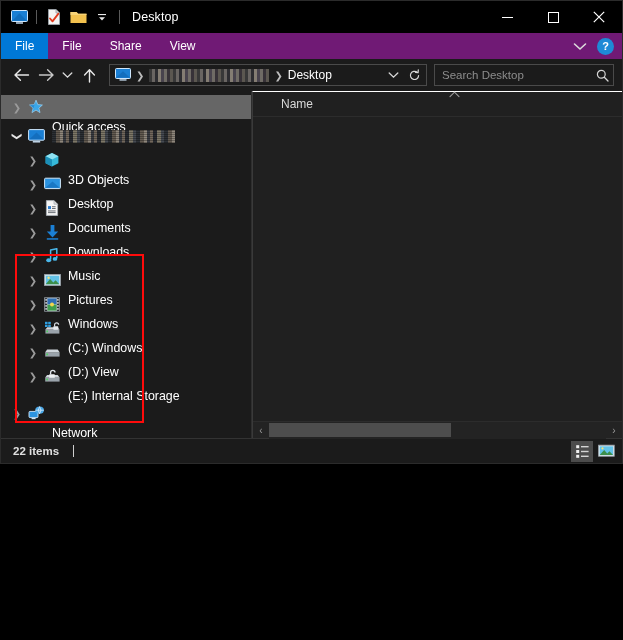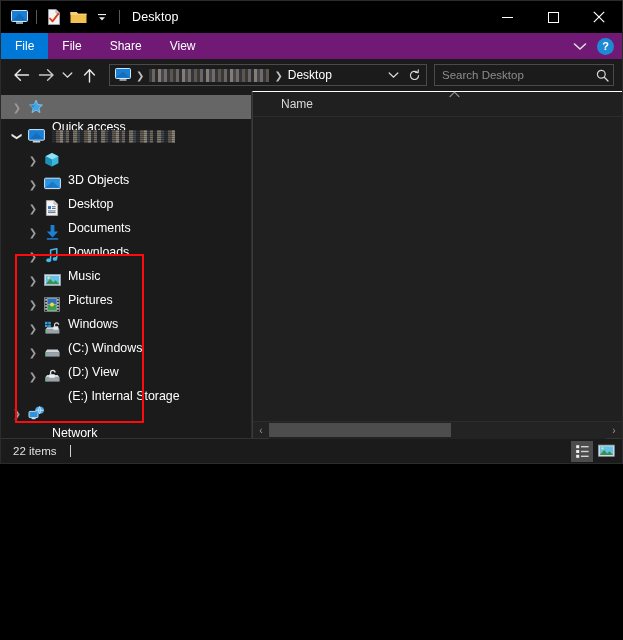--- a/index.html
+++ b/index.html
@@ -226,20 +226,21 @@
     background: #4d4d4d;
   }
 
   
   .statusbar {
     height: 25px; flex: 0 0 25px;
     background: #1b1b1b;
     border-top: 1px solid #333333;
     display: flex; align-items: center;
     padding: 0 5px 0 12px;
+    font-weight: bold;
   }
   .status-text { color: #e0e0e0; font-size: 11.5px; }
   .status-divider {
     width: 1px; height: 12px; background: #cfcfcf; margin-left: 14px;
   }
   .viewbtns { margin-left: auto; display: flex; align-items: center; gap: 2px; }
   .vbtn {
     width: 22px; height: 21px;
     display: flex; align-items: center; justify-content: center;
   }

